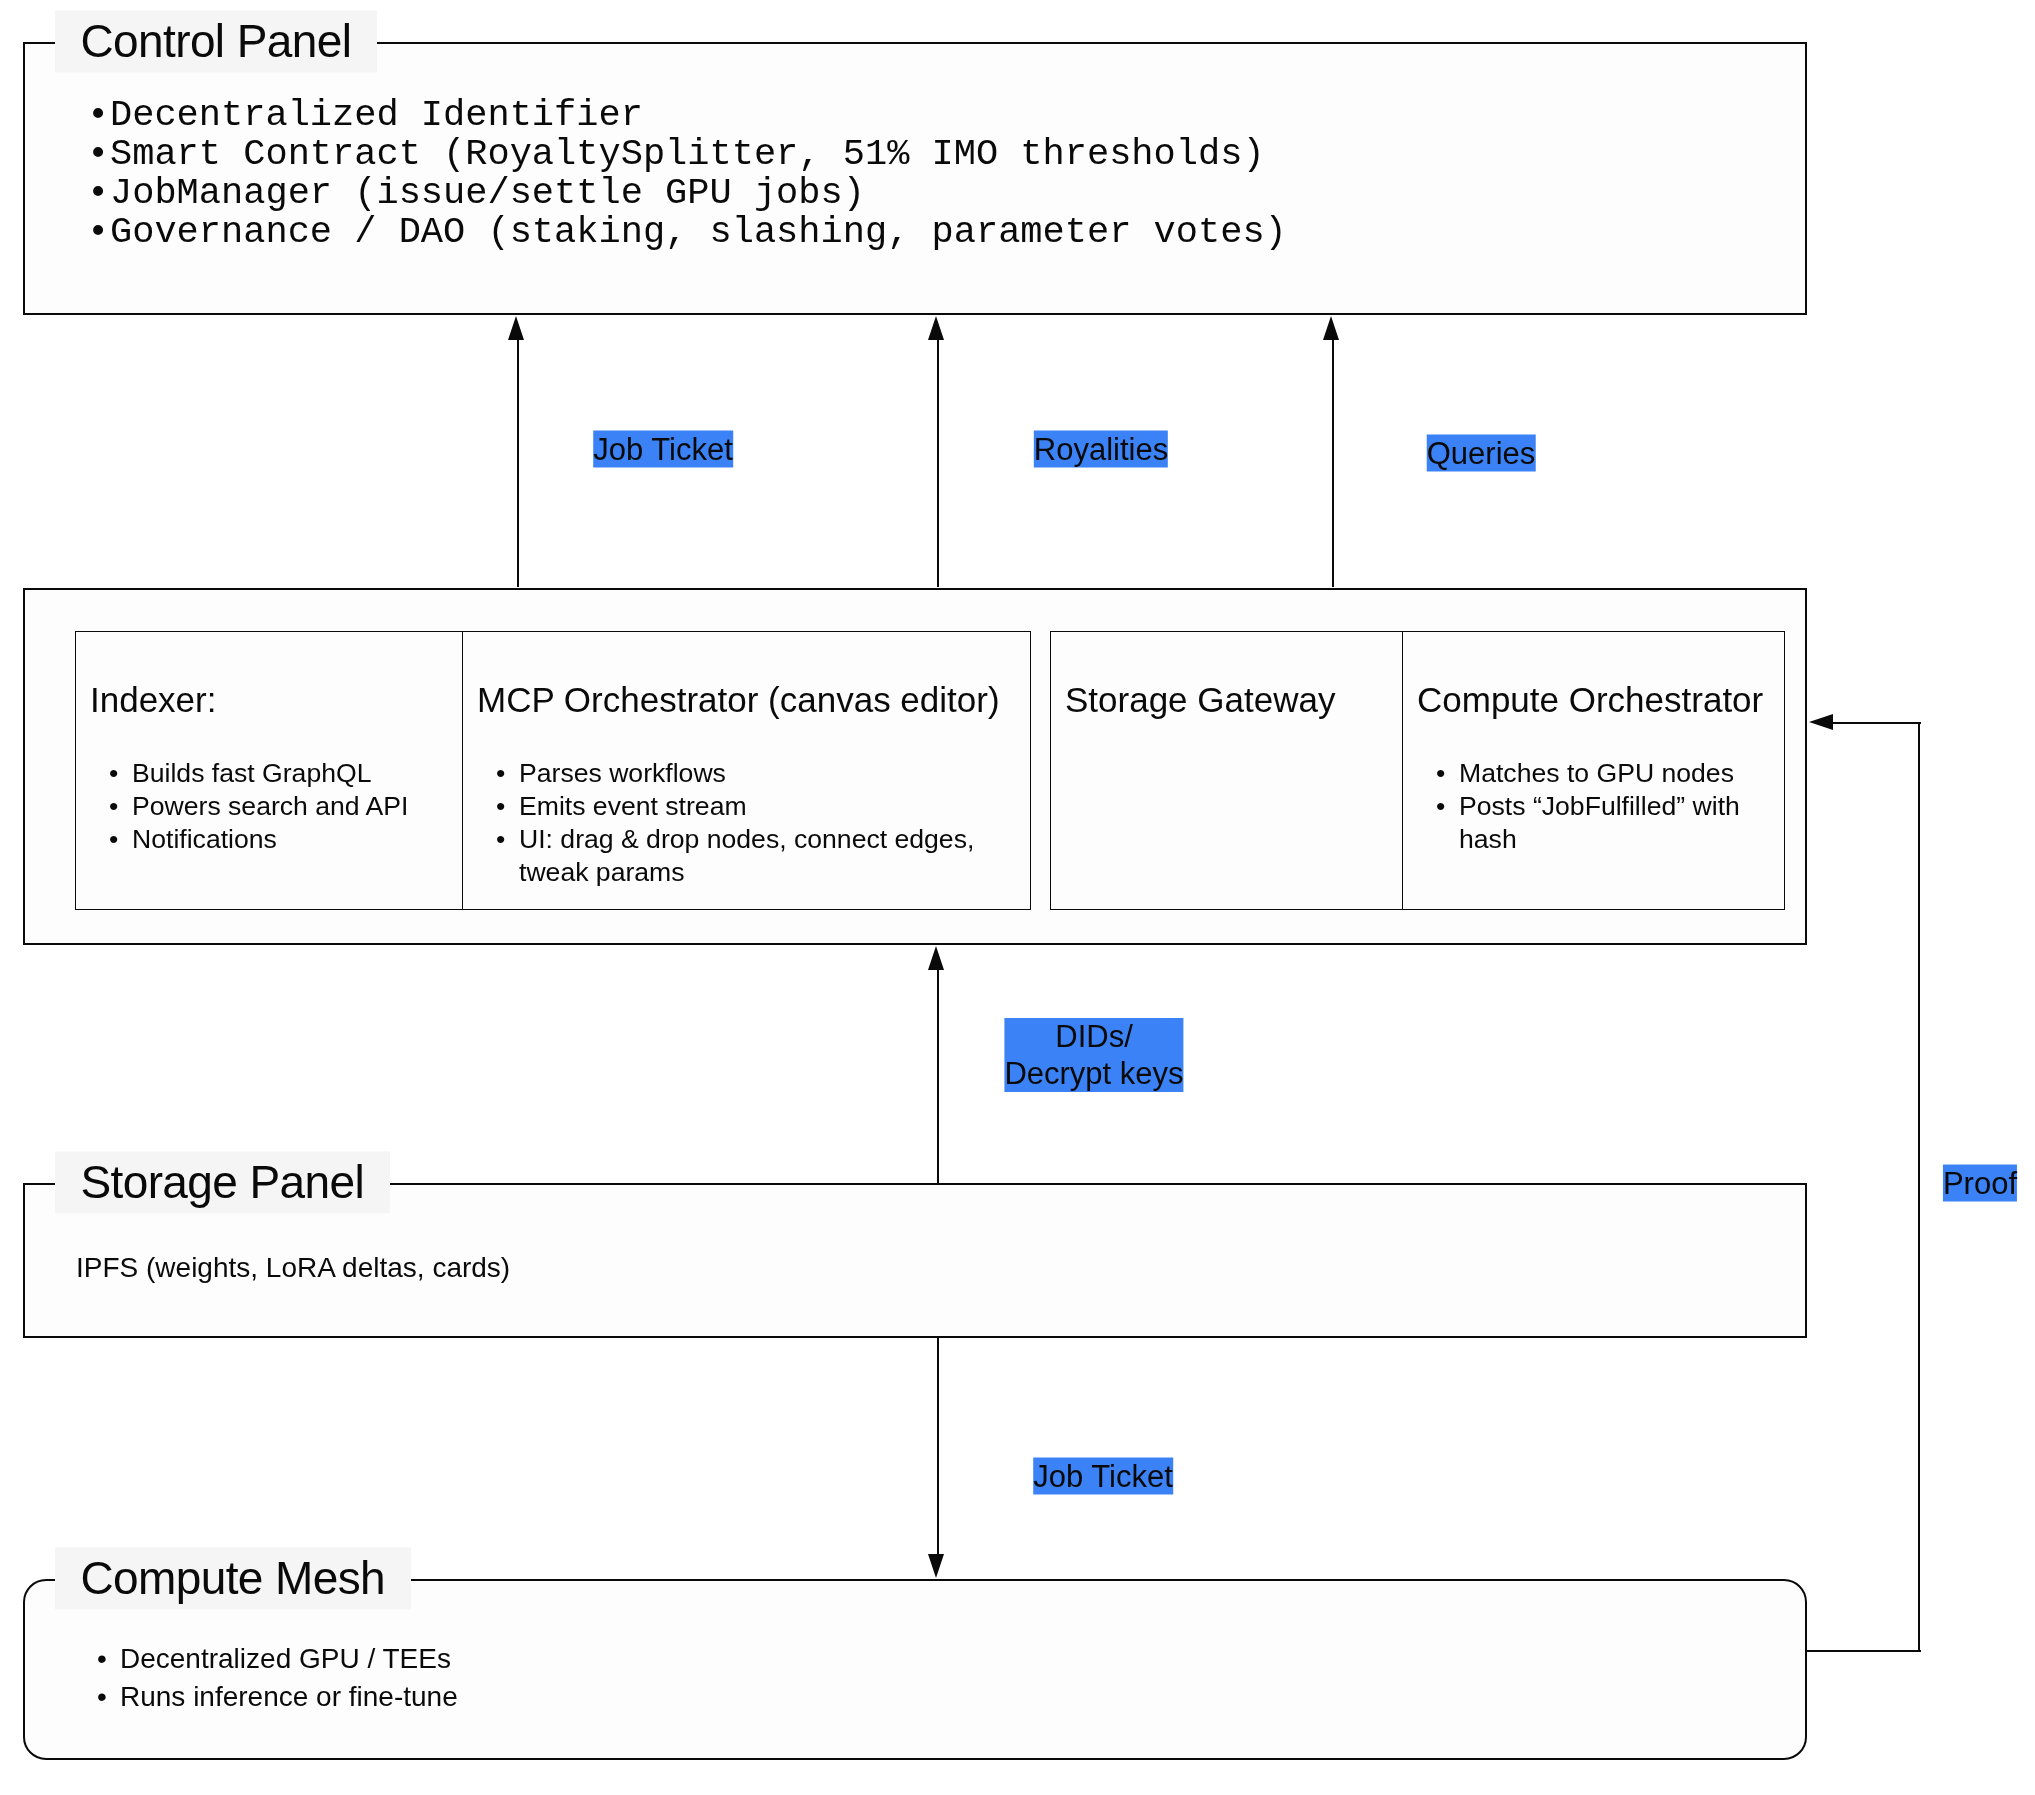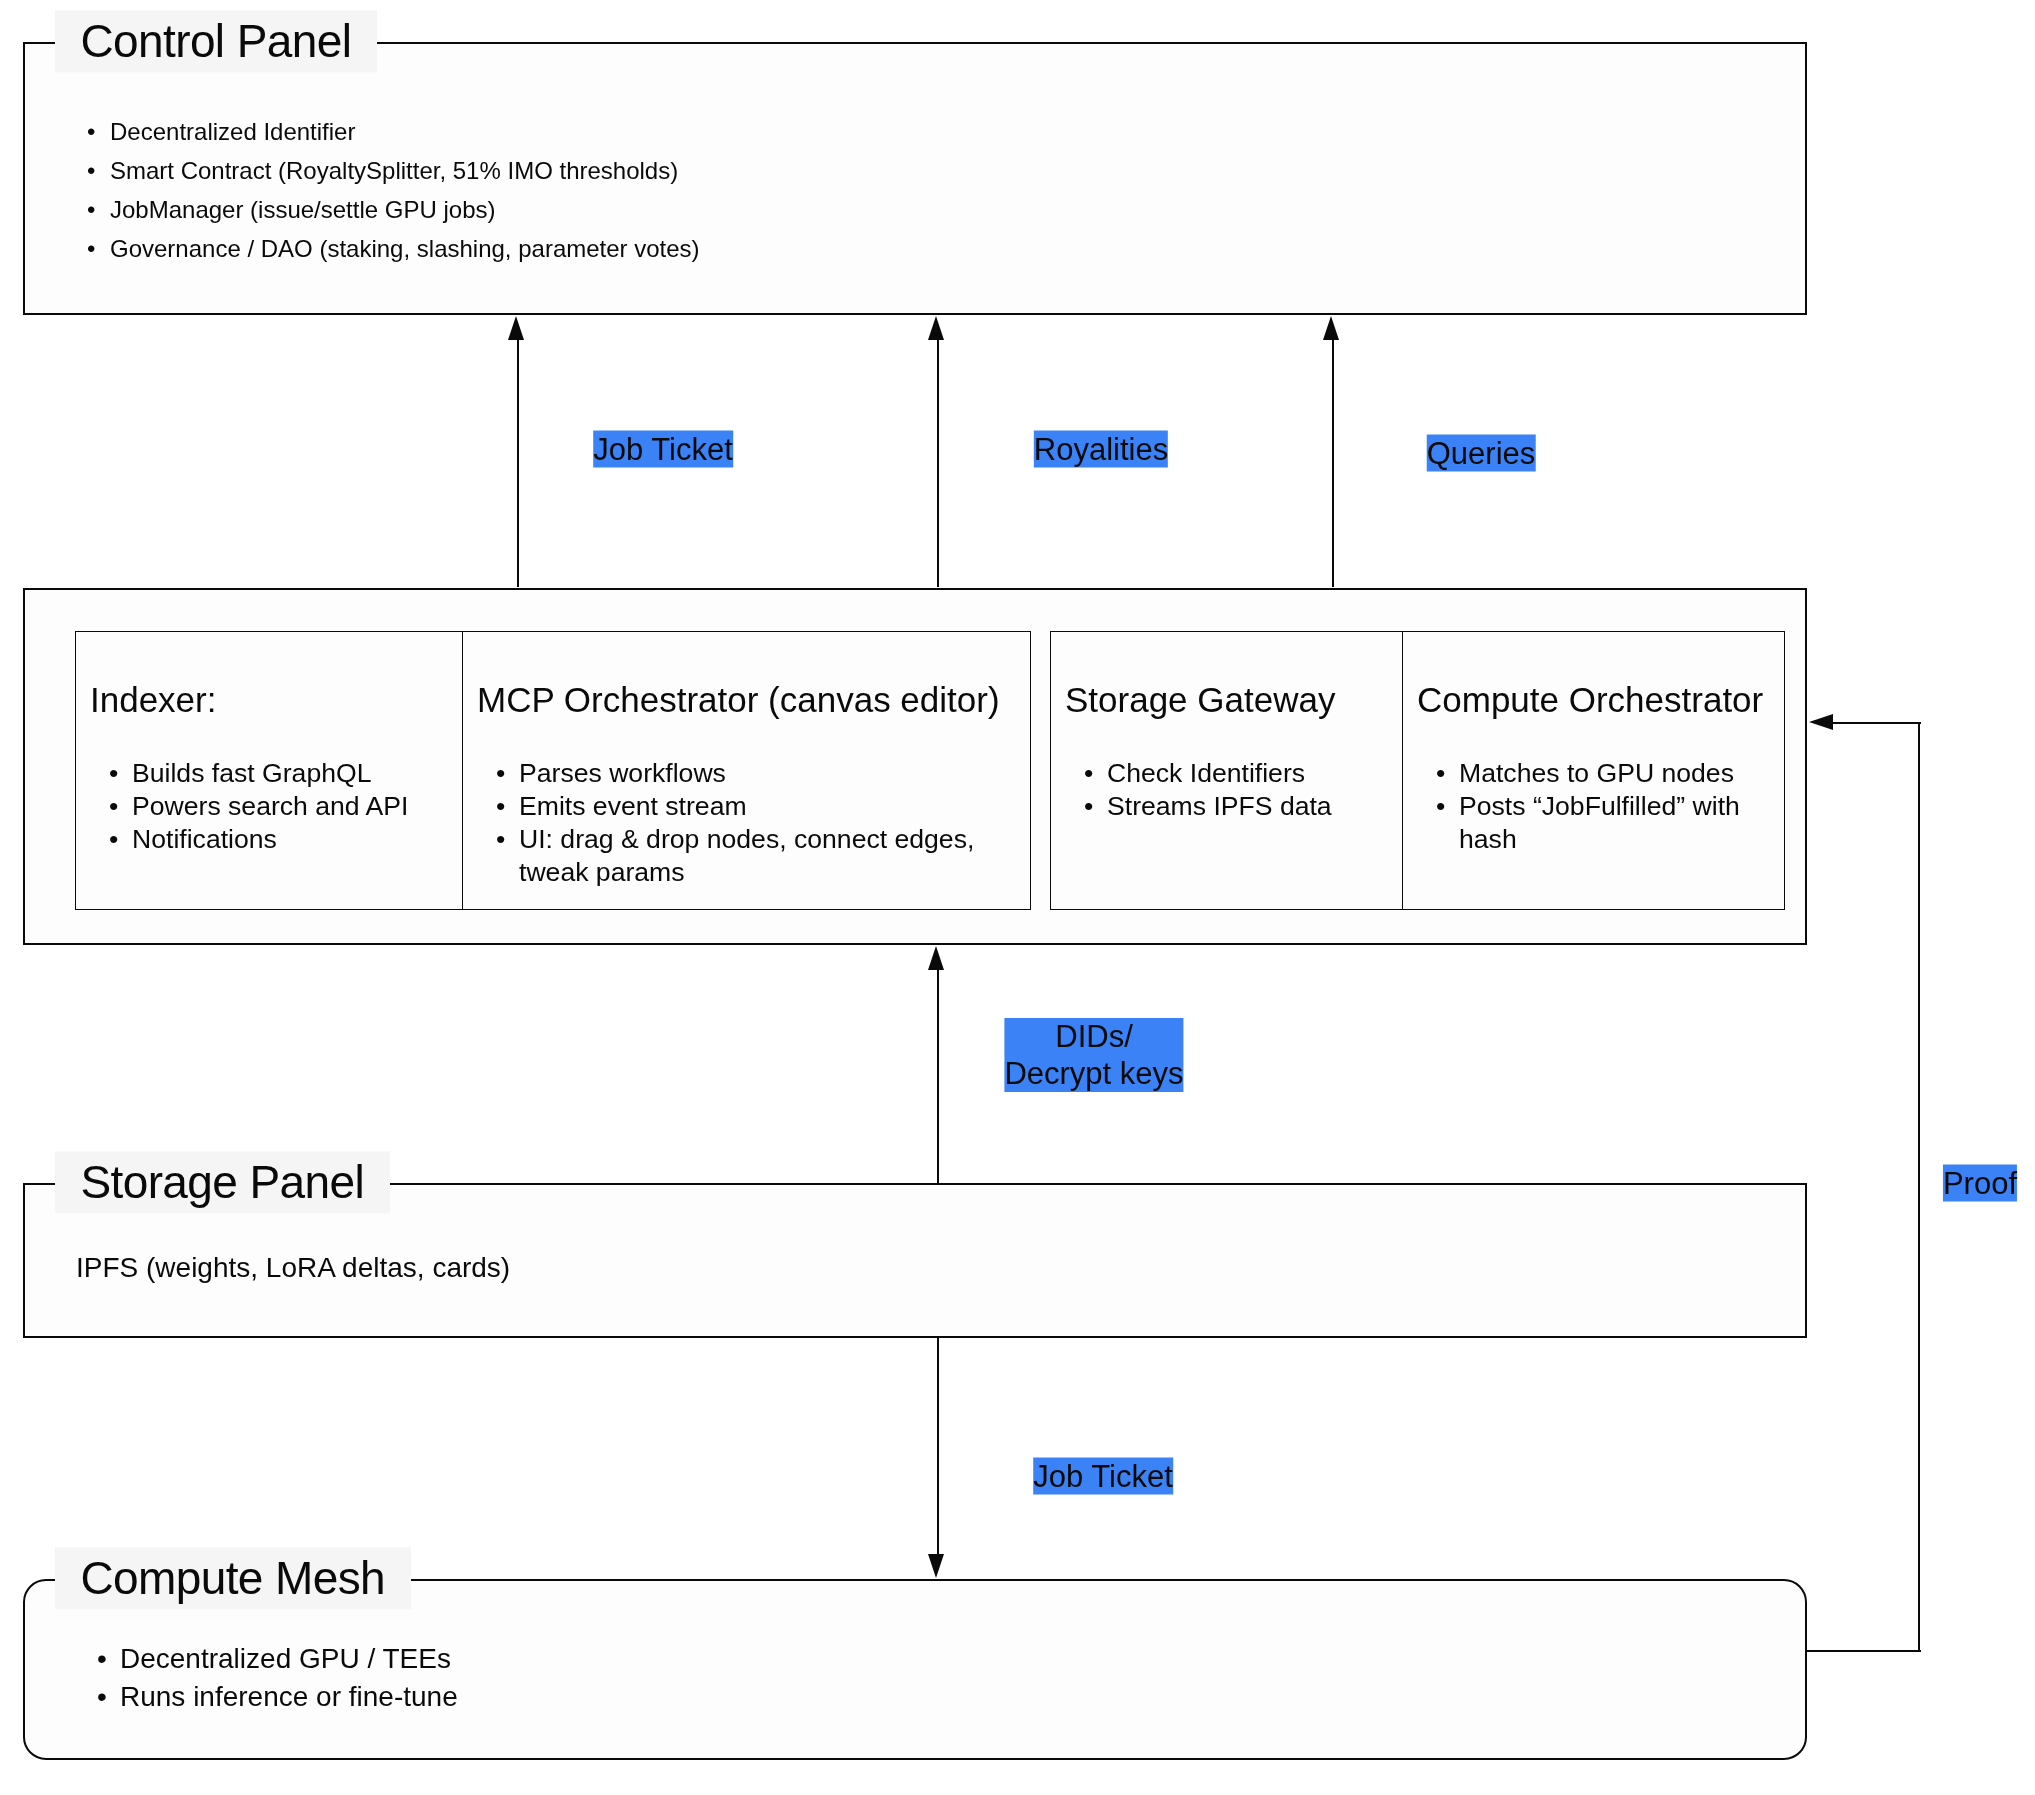--- a/index.html
+++ b/index.html
@@ -42,21 +42,21 @@
   }
   ul.bullets li{
     position:relative;
     padding-left:23px;
   }
   ul.bullets li::before{
     content:"\2022";
     position:absolute;
     left:0;top:0;
   }
-  #p-control ul.bullets{left:62px;top:68px;font-size:24px;line-height:39px;width:1651px;}
+  #p-control ul.bullets{left:62px;top:52px;font-size:37px;line-height:39px;width:1651px;font-family:Liberation Mono, monospace;}
   #p-compute ul.bullets{left:72px;top:59px;font-size:28px;line-height:38px;width:1651px;}
   #p-storage .body-text{
     position:absolute;left:51px;top:65px;
     font-size:28px;line-height:35px;
   }
   
   .inner-box{
     position:absolute;
     top:41px;height:279px;
     border:1.7px solid #0a0a0a;
@@ -162,24 +162,20 @@
       <div class="inner-title">MCP Orchestrator (canvas editor)</div>
       <ul class="bullets">
         <li>Parses workflows</li>
         <li>Emits event stream</li>
         <li>UI: drag &amp; drop nodes, connect edges, tweak params</li>
       </ul>
     </div>
 
     <div class="inner-box" id="b-sgw">
       <div class="inner-title">Storage Gateway</div>
-      <ul class="bullets">
-        <li>Check Identifiers</li>
-        <li>Streams IPFS data</li>
-      </ul>
     </div>
 
     <div class="inner-box" id="b-corch">
       <div class="inner-title">Compute Orchestrator</div>
       <ul class="bullets">
         <li>Matches to GPU nodes</li>
         <li>Posts “JobFulfilled” with hash</li>
       </ul>
     </div>
   </section>

